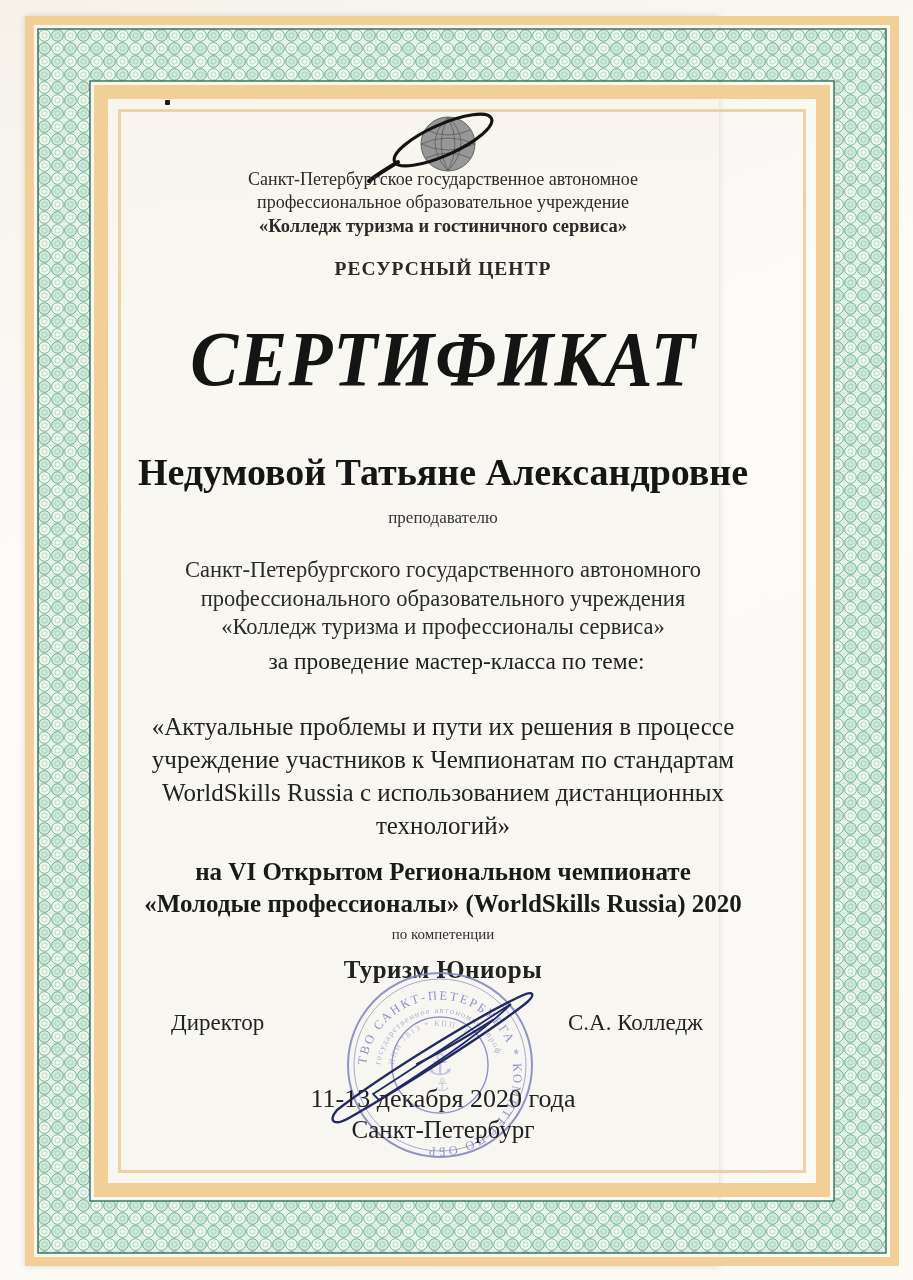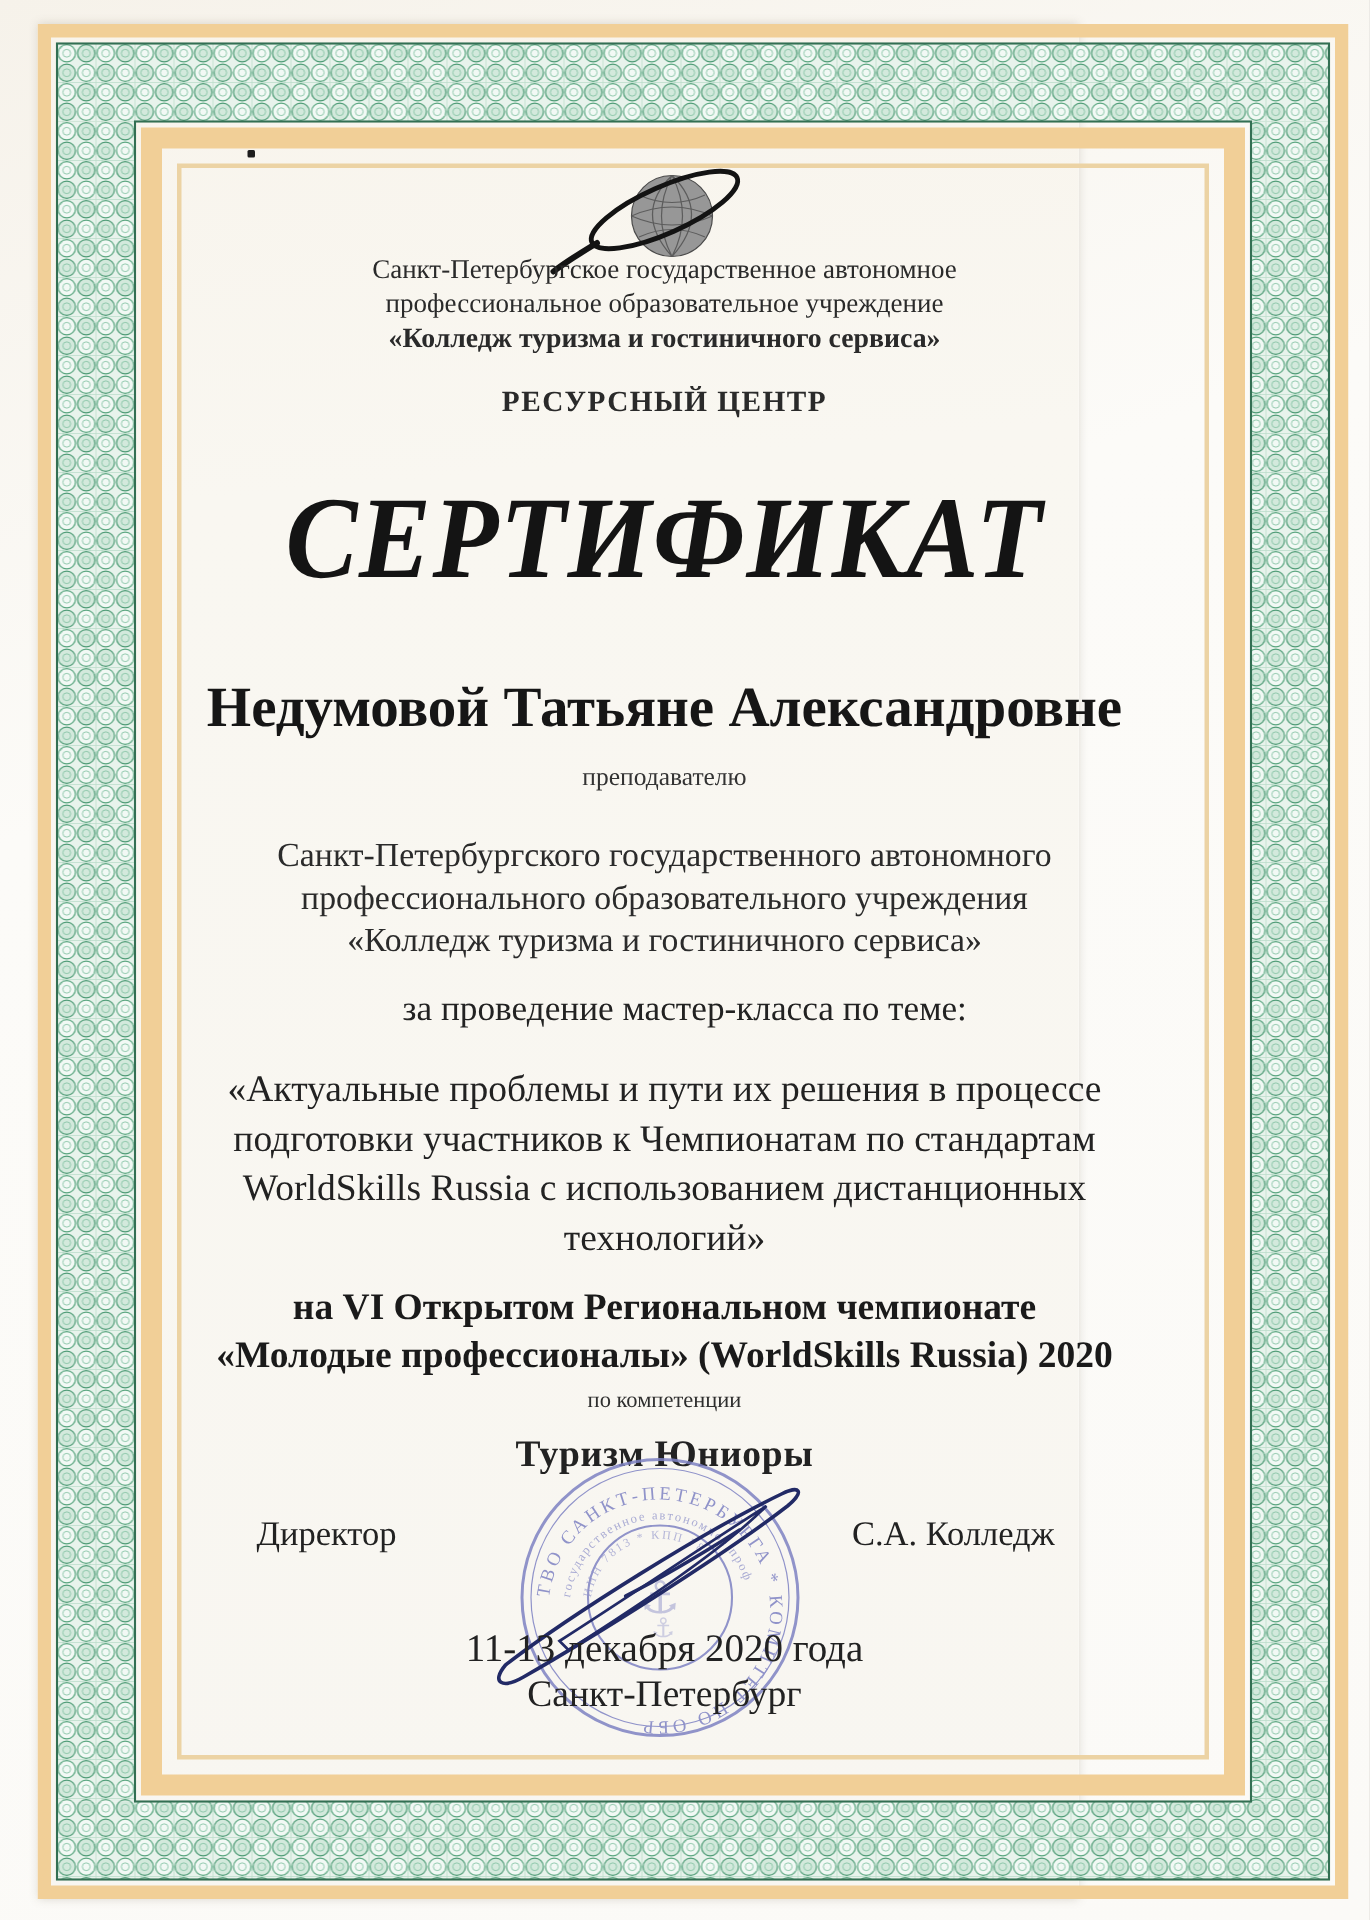--- a/index.html
+++ b/index.html
@@ -16,21 +16,21 @@
   .pre{white-space:pre-line;}
   .logo-wrap{top:-8px;height:80px;}
   .hdr{top:56px;font-size:18px;line-height:23px;color:#2a2a2a;}
   .hdr .b1{font-weight:bold;font-size:18.5px;margin-top:1px;}
   .hdr .b2{font-weight:bold;font-size:19.5px;letter-spacing:1px;margin-top:19px;}
   .title{top:206px;font-size:72px;font-weight:bold;font-style:italic;
          letter-spacing:1px;color:#141414;transform:scaleY(1.08);}
   .name{top:338px;font-size:38px;font-weight:bold;color:#161616;}
   .role{top:396px;font-size:17px;color:#333;}
   .issuer{top:444px;font-size:22.5px;line-height:28.5px;color:#2b2b2b;}
-  .reason{top:548px;font-size:23.5px;padding-left:27px;}
+  .reason{top:536px;font-size:23.5px;padding-left:27px;}
   .topic{top:598px;font-size:25px;line-height:33px;}
   .event{top:744px;font-size:25px;font-weight:bold;line-height:32px;color:#1a1a1a;text-align:center;}
   .complabel{top:814px;font-size:15px;color:#2e2e2e;}
   .competency{top:844px;font-size:25px;font-weight:bold;letter-spacing:.5px;}
   .signrow{top:898px;font-size:23px;display:flex;justify-content:space-between;
            padding:0 62px 0 50px;left:0;right:38px;position:absolute;}
   .date{top:972px;font-size:26px;}
   .city{top:1004px;font-size:25px;}
   .stamp{position:absolute;left:209px;top:843px;opacity:.85;}
   .signature{position:absolute;left:196px;top:856px;}
@@ -93,26 +93,26 @@
         <div class="b2">РЕСУРСНЫЙ ЦЕНТР</div>
       </div>
 
       <div class="abs title">СЕРТИФИКАТ</div>
 
       <div class="abs name">Недумовой Татьяне Александровне</div>
       <div class="abs role">преподавателю</div>
 
       <div class="abs issuer pre">Санкт-Петербургского государственного автономного
 профессионального образовательного учреждения
-«Колледж туризма и гостиничного сервиса»</div>
+«Колледж туризма и профессионалы сервиса»</div>
 
       <div class="abs reason">за проведение мастер-класса по теме:</div>
 
       <div class="abs topic pre">«Актуальные проблемы и пути их решения в процессе
-подготовки участников к Чемпионатам по стандартам
+учреждение участников к Чемпионатам по стандартам
 WorldSkills Russia с использованием дистанционных
 технологий»</div>
 
       <div class="abs event pre">на VI Открытом Региональном чемпионате
 «Молодые профессионалы» (WorldSkills Russia) 2020</div>
       <div class="abs complabel">по компетенции</div>
       <div class="abs competency">Туризм Юниоры</div>
 
       <svg class="stamp" width="220" height="220" viewBox="0 0 220 220" aria-hidden="true">
         <g stroke="#7e82c3" fill="none">

